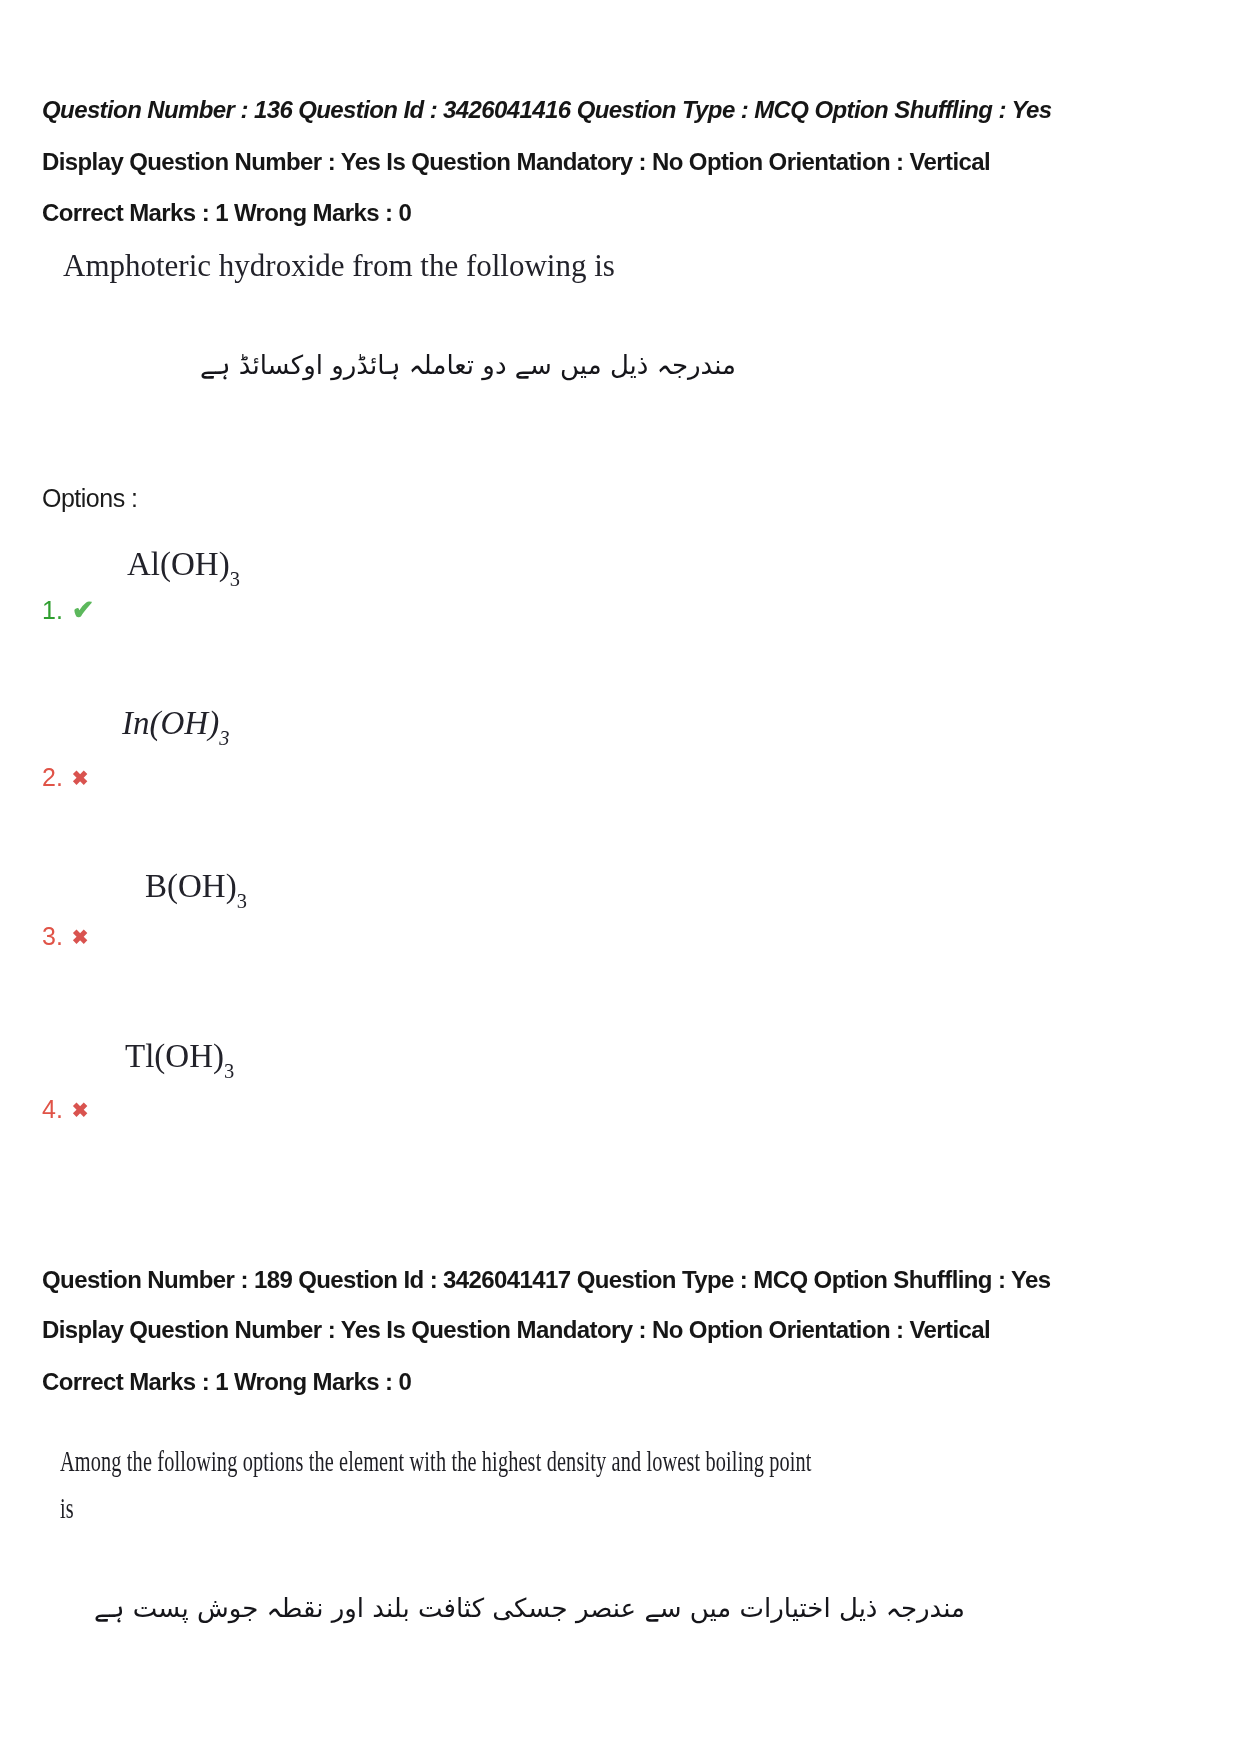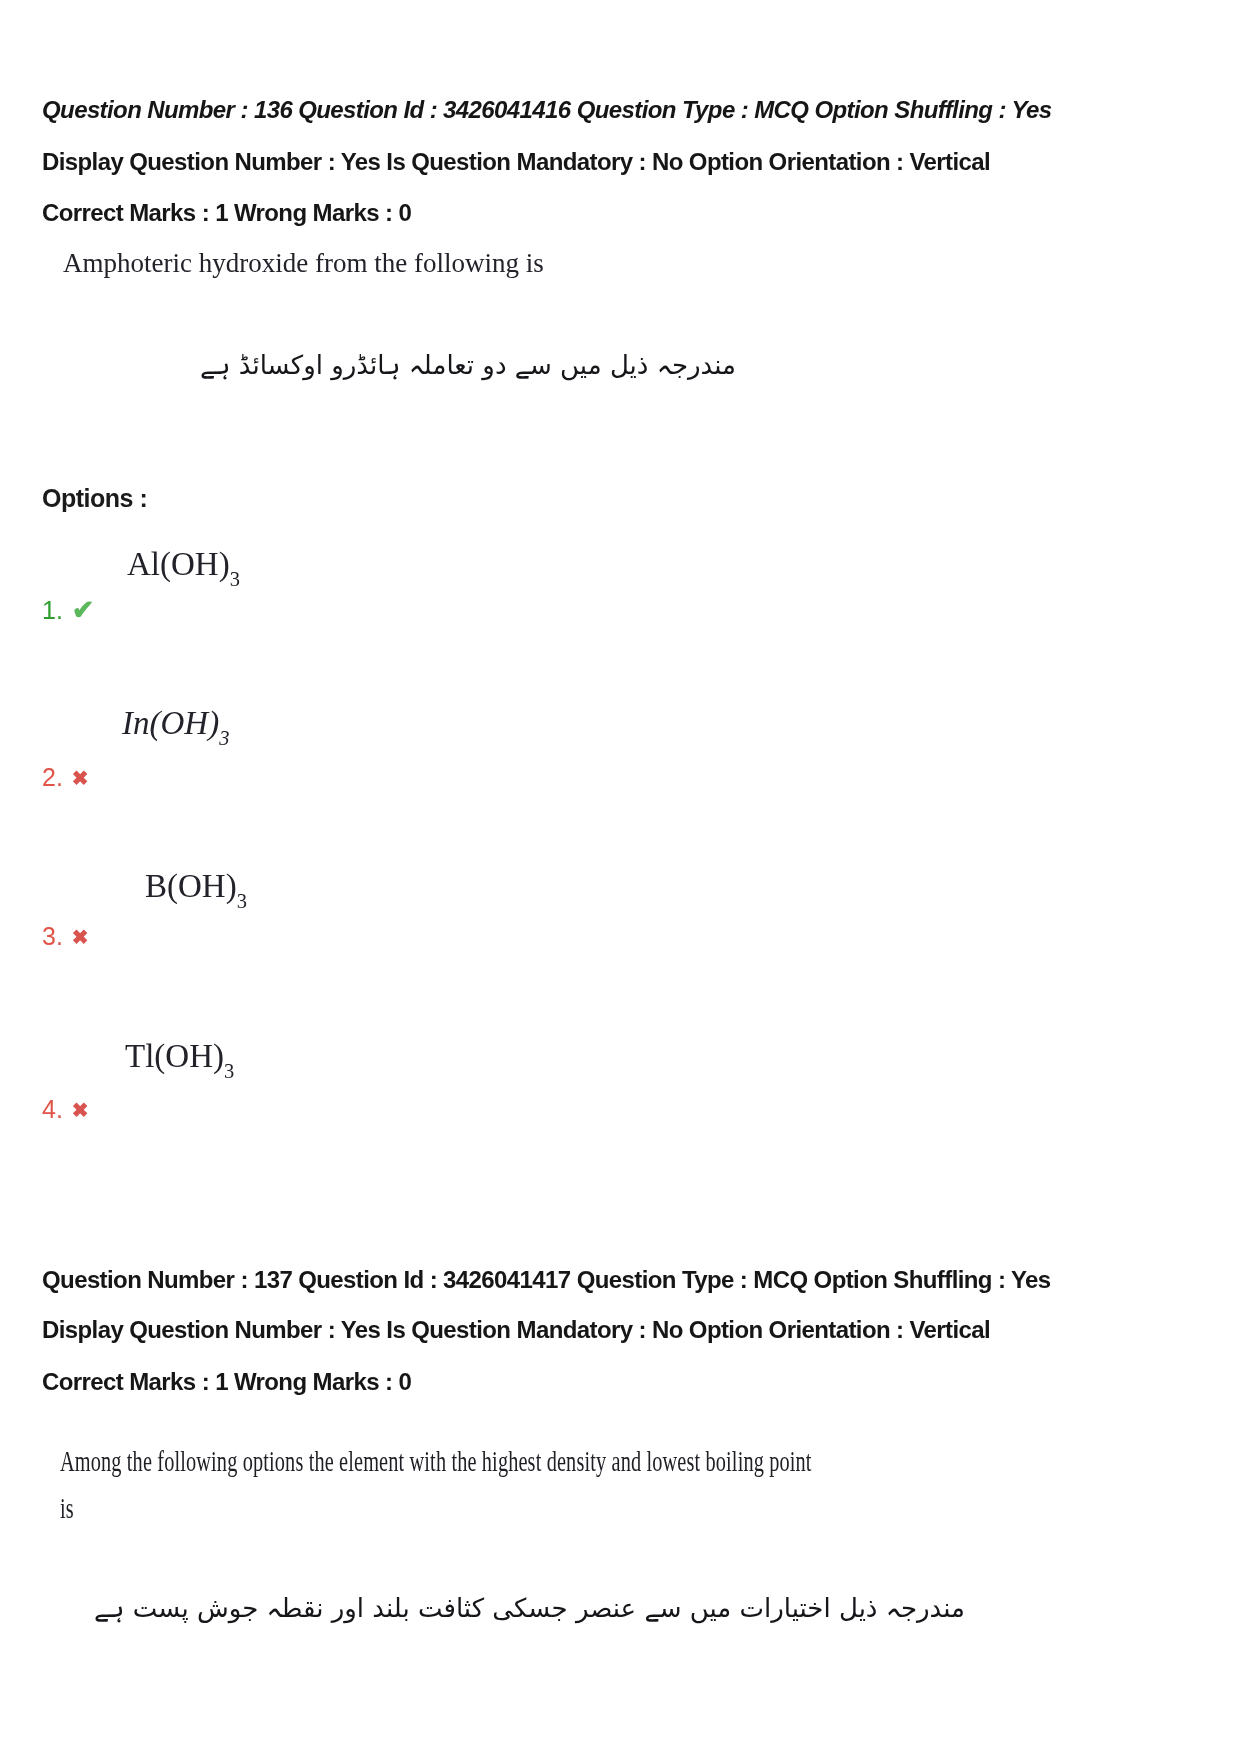--- a/index.html
+++ b/index.html
@@ -2,26 +2,26 @@
 <html><head>
 <meta charset="utf-8">
 <style>
   html,body{margin:0;padding:0;background:#ffffff;}
   body{width:1240px;height:1755px;position:relative;overflow:hidden;
        font-family:"Liberation Sans",sans-serif;color:#1b1b1b;}
   .abs{position:absolute;white-space:nowrap;}
   .hdr{font-family:"Liberation Sans",sans-serif;font-weight:700;
        font-size:24px;letter-spacing:-0.6px;color:#161616;}
   .serif{font-family:"Liberation Serif","DejaVu Serif",serif;color:#22222a;}
-  .q-en{font-size:27px;}
+  .q-en{font-size:31px;}
   .q-en-cond{font-size:29px;transform:scaleX(0.70);transform-origin:left top;
              letter-spacing:0.2px;color:#1e1e24;}
   .urdu{font-family:"DejaVu Sans",sans-serif;direction:rtl;font-size:26px;
         color:#15151a;white-space:nowrap;text-align:center;}
-  .options-label{font-size:25px;font-weight:700;letter-spacing:-0.5px;text-align:right;}
+  .options-label{font-size:25px;font-weight:400;letter-spacing:-0.5px;text-align:right;}
   .formula{font-size:33px;}
   .formula sub{font-size:0.62em;position:relative;top:0.18em;}
   .optmark{display:flex;align-items:center;gap:9px;}
   .num{font-size:25px;font-family:"Liberation Sans",sans-serif;}
   .num.correct{color:#2f9e2f;}
   .num.wrong{color:#e05347;}
   .check-icon{color:#5cb85c;font-size:27px;font-weight:700;line-height:1;}
   .cross-icon{color:#d9534f;font-size:20px;font-weight:700;line-height:1;}
 </style>
 </head>
@@ -62,20 +62,20 @@
 </div>
 
 <div class="abs serif formula" style="left:125px;top:1038px;text-align:right;">
   <span>Tl(OH)</span><sub>3</sub>
 </div>
 <div class="abs optmark" style="left:42px;top:1095px;">
   <span class="num wrong">4.</span>
   <span class="cross-icon">✖</span>
 </div>
 
-<div class="abs hdr" style="left:42px;top:1266px;">Question Number : 137 Question Id : 3426041417 Question Type : MCQ Option Shuffling : Yes</div>
+<div class="abs hdr" style="left:42px;top:1266px;">Question Number : 189 Question Id : 3426041417 Question Type : MCQ Option Shuffling : Yes</div>
 <div class="abs hdr" style="left:42px;top:1316px;">Display Question Number : Yes Is Question Mandatory : No Option Orientation : Vertical</div>
 <div class="abs hdr" style="left:42px;top:1368px;">Correct Marks : 1 Wrong Marks : 0</div>
 
 <div class="abs serif q-en-cond" style="left:60px;top:1445px;">Among the following options the element with the highest density and lowest boiling point</div>
 <div class="abs serif q-en-cond" style="left:60px;top:1492px;">is</div>
 
 <div class="abs urdu" style="left:385px;top:1593px;width:580px;">مندرجہ ذیل اختیارات میں سے عنصر جسکی کثافت بلند اور نقطہ جوش پست ہے</div>
 
 </body></html>

